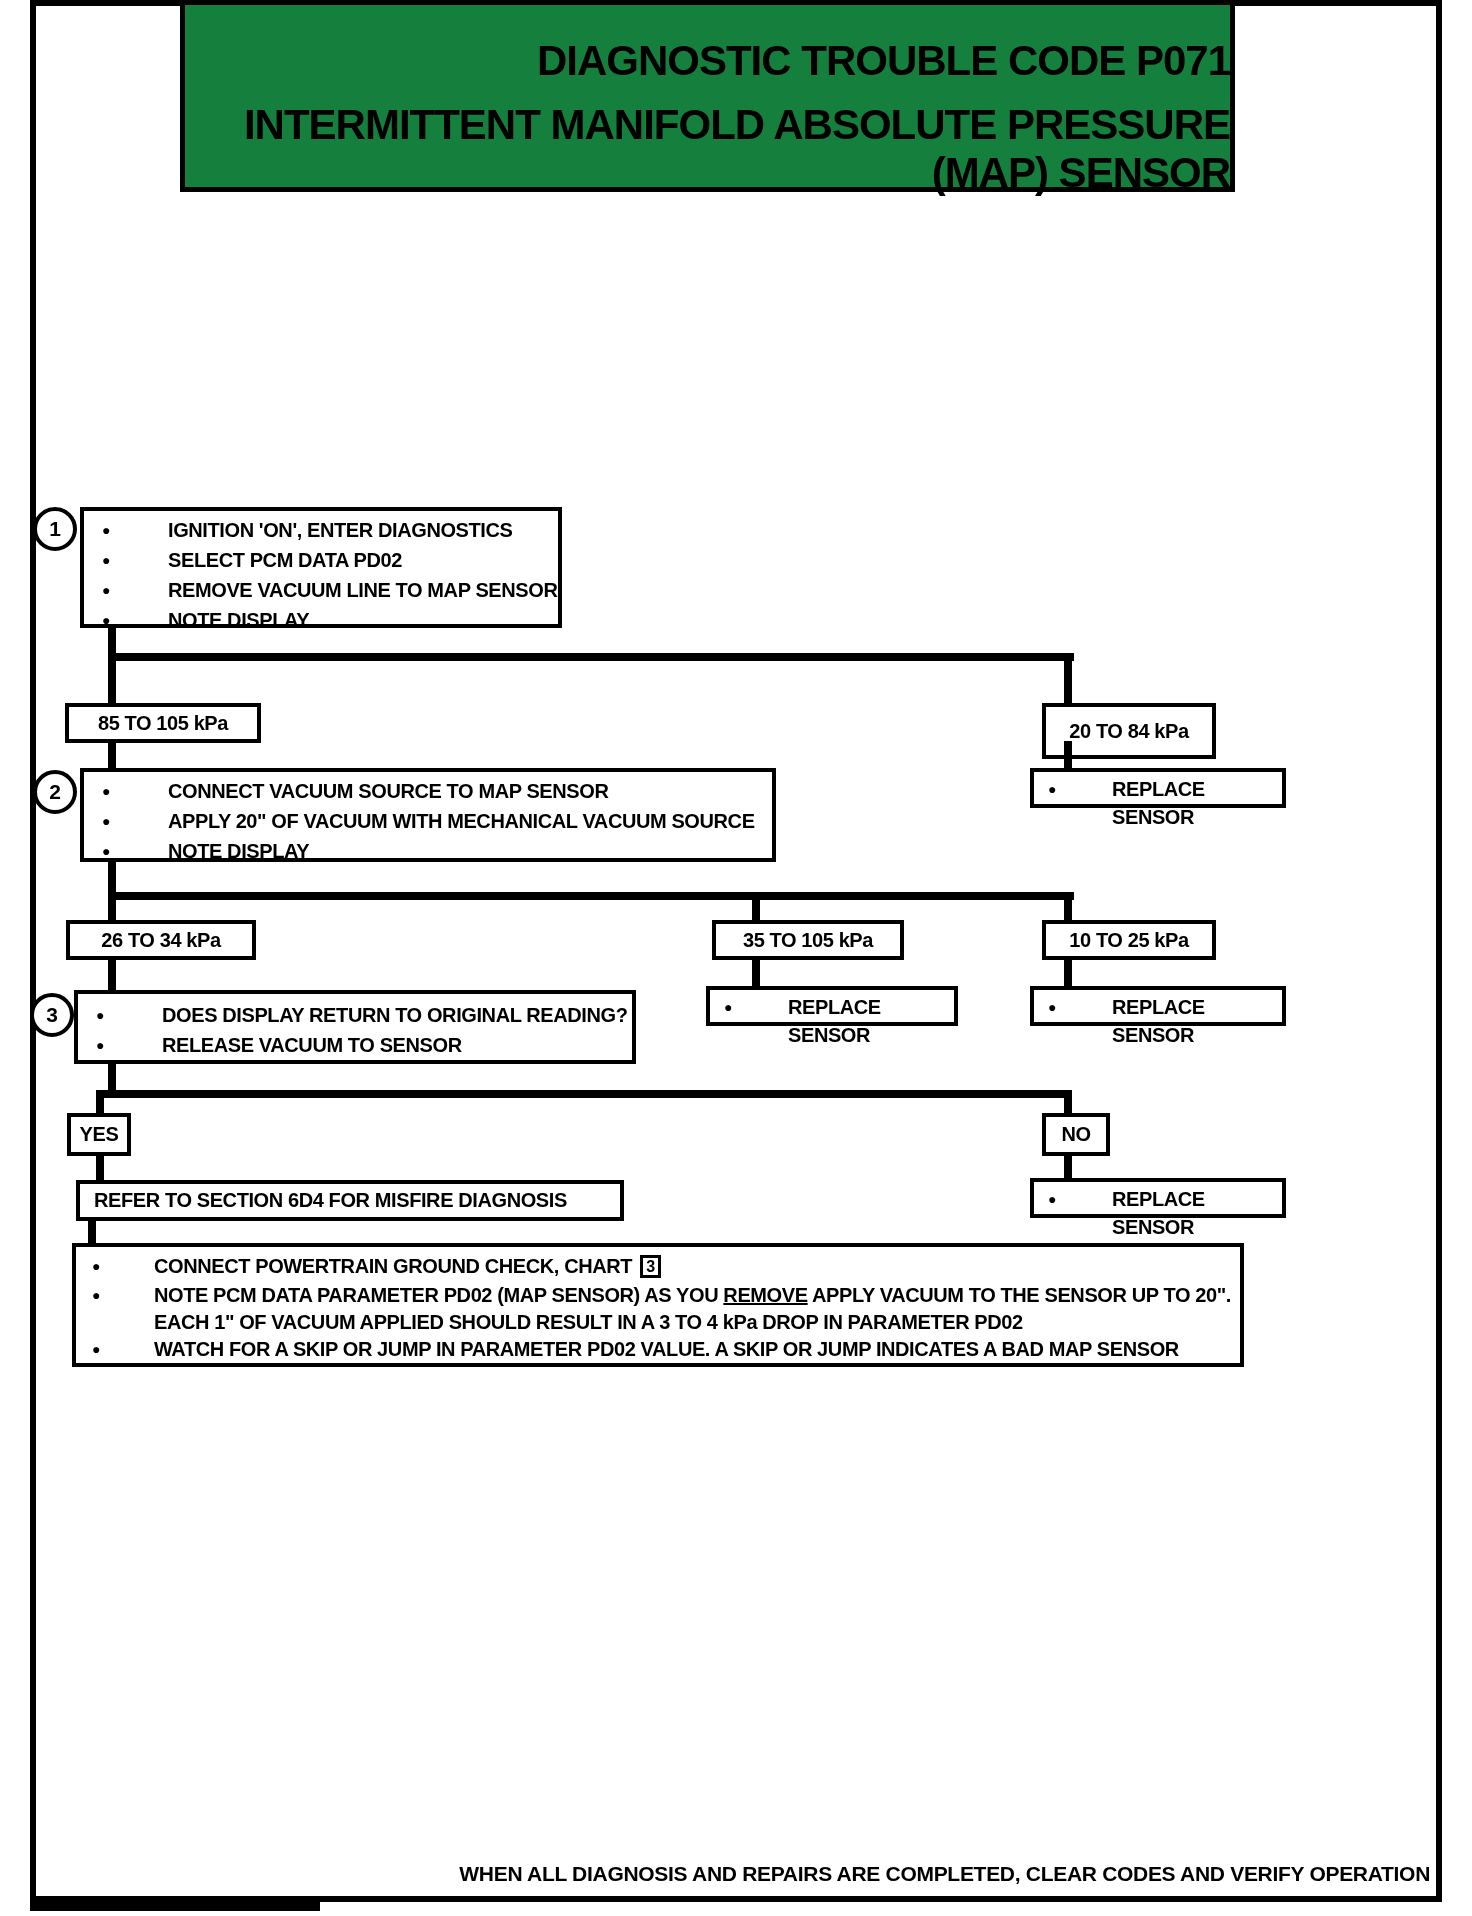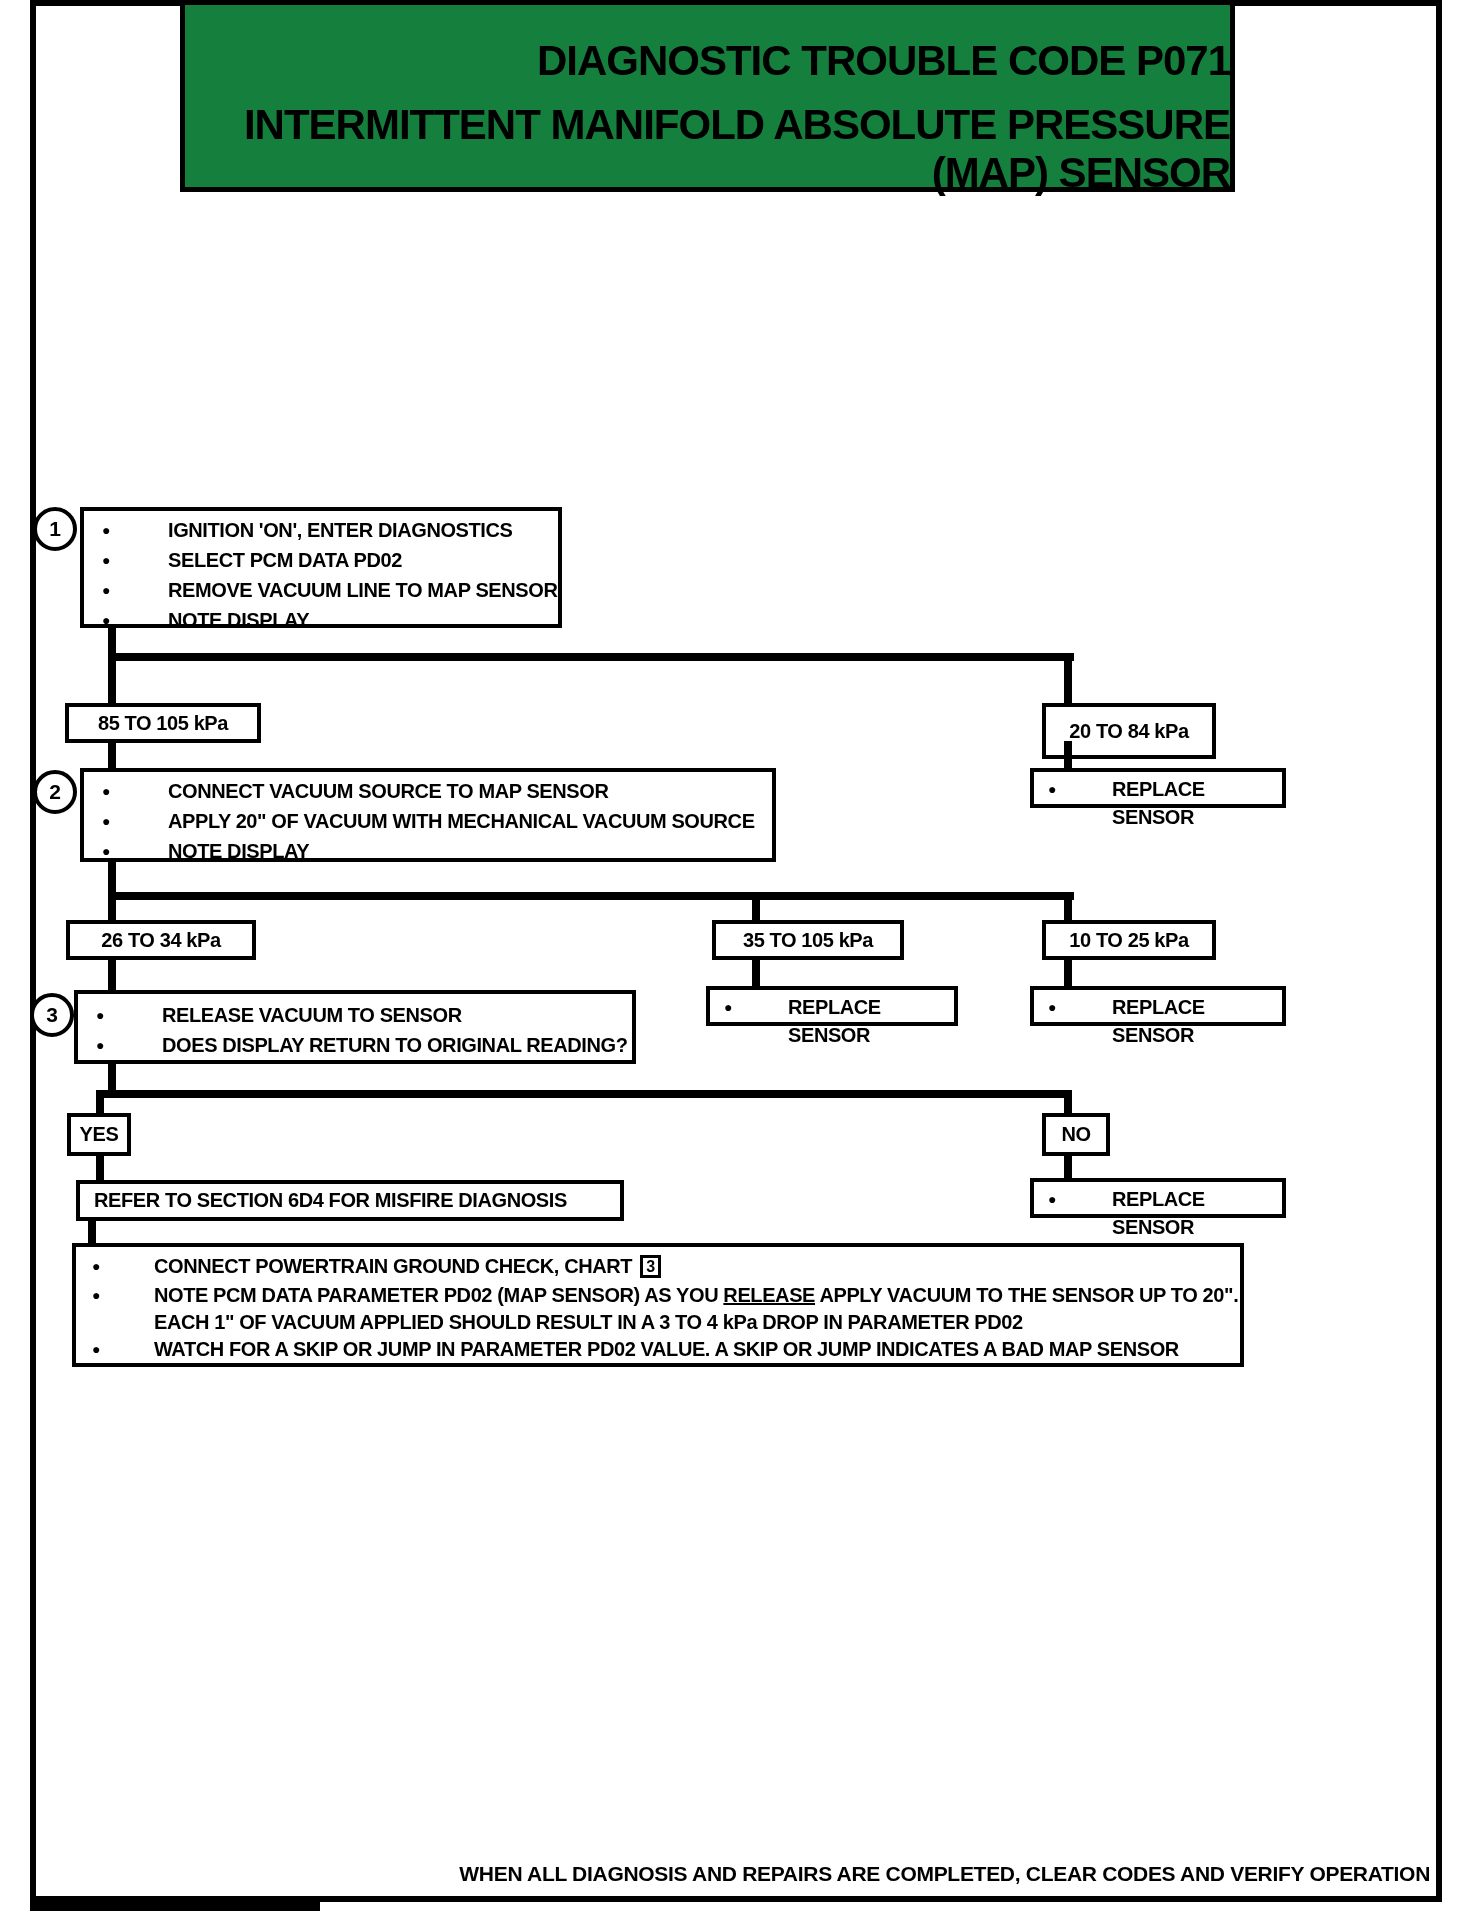--- a/index.html
+++ b/index.html
@@ -147,25 +147,25 @@
   <div class="fbox labelbox" style="left:1042px; top:920px; width:174px; height:40px;">10 TO 25 kPa</div>
 
   <div class="vline" style="left:108px; top:958px; width:8px; height:34px;"></div>
   <div class="vline" style="left:752px; top:958px; width:8px; height:30px;"></div>
   <div class="vline" style="left:1064px; top:958px; width:8px; height:30px;"></div>
 
   <div class="circle" style="left:30px; top:993px;">3</div>
   <div class="fbox stepbox" style="left:74px; top:990px; width:562px; height:74px; padding-top:7px;">
     <div class="bl">
         <span class="dot"></span>
+        <span class="txt">DOES DISPLAY RETURN TO ORIGINAL READING?</span>
+      </div>
+    <div class="bl">
+        <span class="dot"></span>
         <span class="txt">RELEASE VACUUM TO SENSOR</span>
-      </div>
-    <div class="bl">
-        <span class="dot"></span>
-        <span class="txt">DOES DISPLAY RETURN TO ORIGINAL READING?</span>
       </div>
   </div>
 
   <div class="fbox actionbox" style="left:706px; top:986px; width:252px; height:40px;">
     <div class="bl">
         <span class="dot"></span>
         <span class="txt">REPLACE SENSOR</span>
       </div>
   </div>
   <div class="fbox actionbox" style="left:1030px; top:986px; width:256px; height:40px;">
@@ -196,21 +196,21 @@
 
   <div class="vline" style="left:88px; top:1219px; width:8px; height:26px;"></div>
 
   <div class="fbox bigbox" style="left:72px; top:1243px; width:1172px; height:124px;">
     <div class="bl">
       <span class="dot"></span>
       <span class="txt"><span>CONNECT POWERTRAIN GROUND CHECK, CHART</span><span class="chartref">3</span></span>
     </div>
     <div class="bl">
       <span class="dot"></span>
-      <span class="txt"><span>NOTE PCM DATA PARAMETER PD02 (MAP SENSOR) AS YOU </span><span class="em">RELEASE</span><span> APPLY VACUUM TO THE SENSOR UP TO 20".  EACH 1" OF VACUUM APPLIED SHOULD RESULT IN A 3 TO 4 kPa DROP IN PARAMETER PD02</span></span>
+      <span class="txt"><span>NOTE PCM DATA PARAMETER PD02 (MAP SENSOR) AS YOU </span><span class="em">REMOVE</span><span> APPLY VACUUM TO THE SENSOR UP TO 20".  EACH 1" OF VACUUM APPLIED SHOULD RESULT IN A 3 TO 4 kPa DROP IN PARAMETER PD02</span></span>
     </div>
     <div class="bl">
       <span class="dot"></span>
       <span class="txt">WATCH FOR A SKIP OR JUMP IN PARAMETER PD02 VALUE. A SKIP OR JUMP INDICATES A BAD MAP SENSOR</span>
     </div>
   </div>
 
   <div class="footer">WHEN ALL DIAGNOSIS AND REPAIRS ARE COMPLETED, CLEAR CODES AND VERIFY OPERATION</div>
 
 </div>

